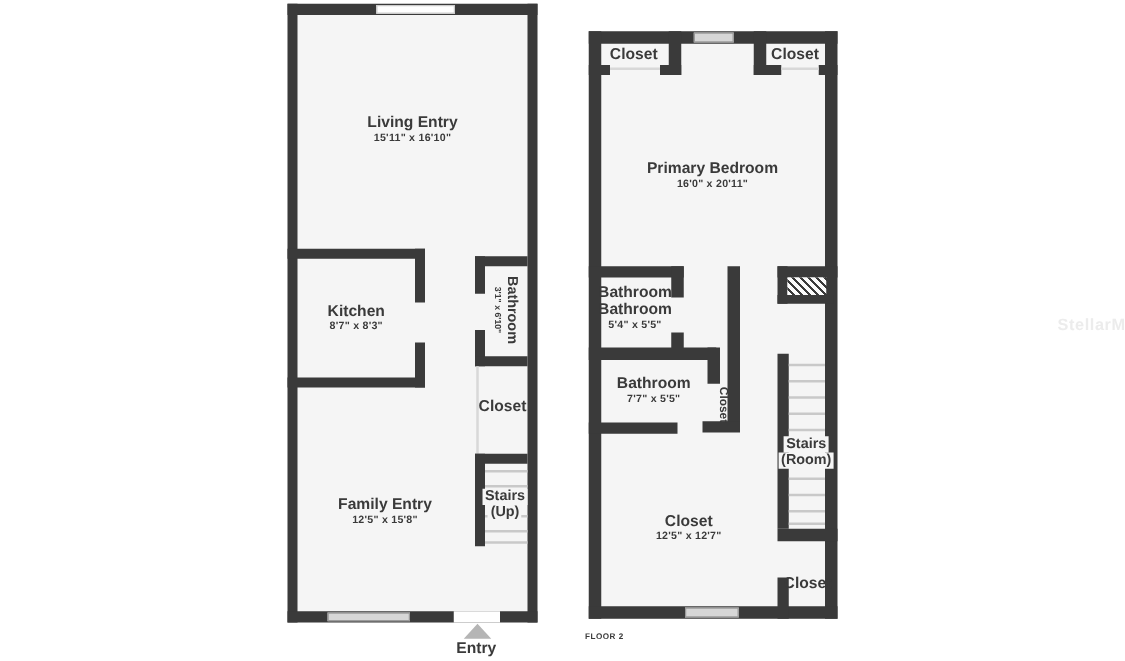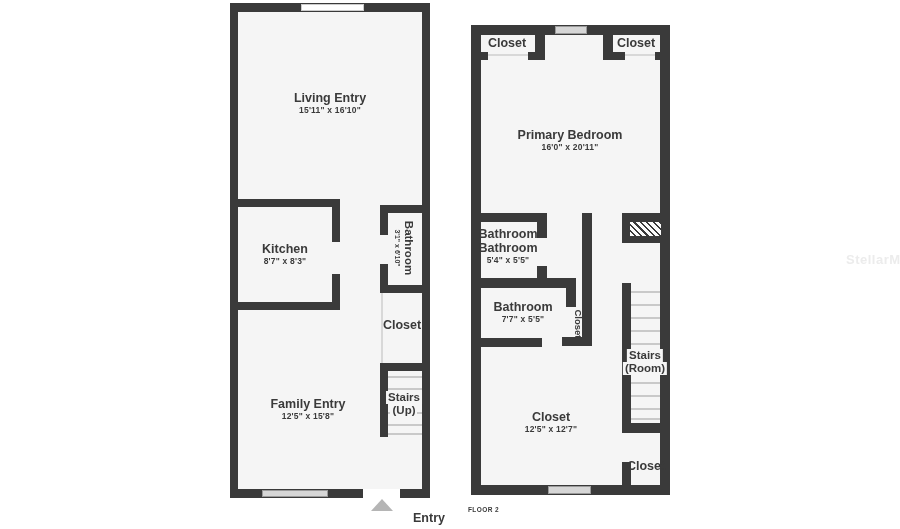--- a/index.html
+++ b/index.html
@@ -86,21 +86,21 @@
     <div class="lbl onstairs" style="left:404px;top:404px;">
       <div class="nm-md"><span>Stairs</span></div>
       <div class="nm-md"><span>(Up)</span></div>
     </div>
     <div class="lbl" style="left:308px;top:409px;">
       <div class="nm">Family Entry</div>
       <div class="dm">12'5" x 15'8"</div>
     </div>
 
     <div class="tri" style="left:371px;top:499px;"></div>
-    <div class="lbl" style="left:381px;top:518px;margin-left:48px;">
+    <div class="lbl" style="left:381px;top:518px;">
       <div class="nm">Entry</div>
     </div>
   </div>
 
   <div>
     <div class="fill" style="left:471px;top:25px;width:199px;height:470px;"></div>
 
     <div class="w" style="left:471px;top:25px;width:199px;height:10px;"></div>
     <div class="w" style="left:471px;top:25px;width:10px;height:470px;"></div>
     <div class="w" style="left:660px;top:25px;width:10px;height:470px;"></div>

